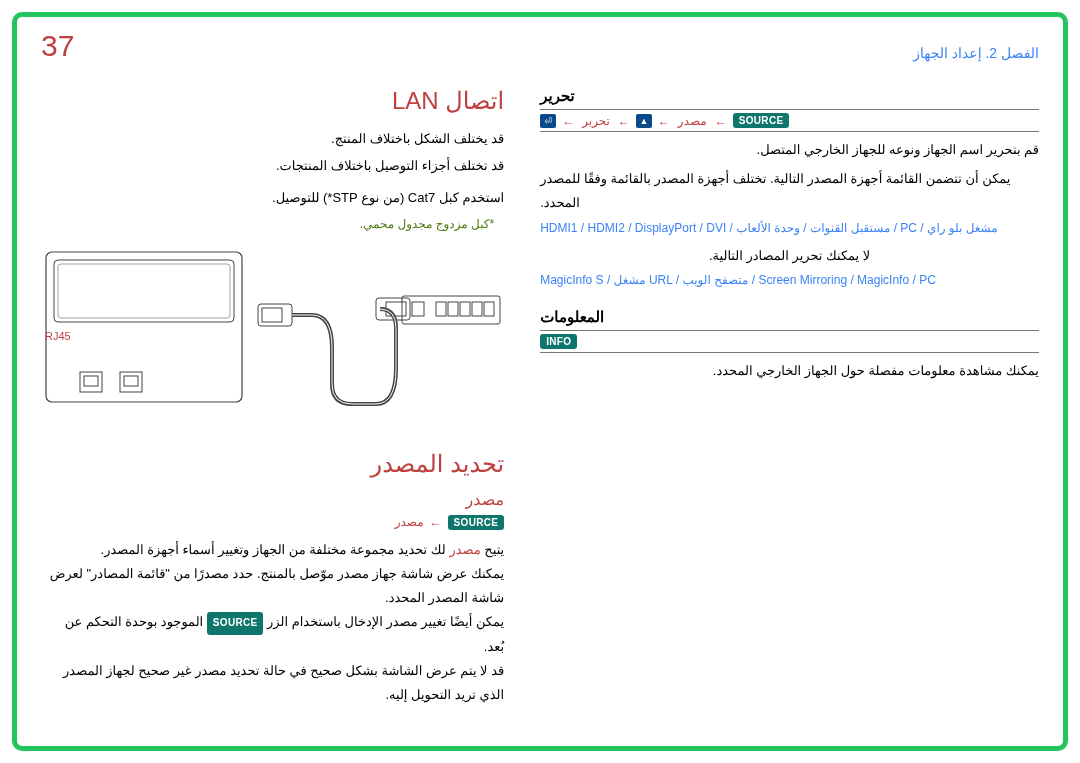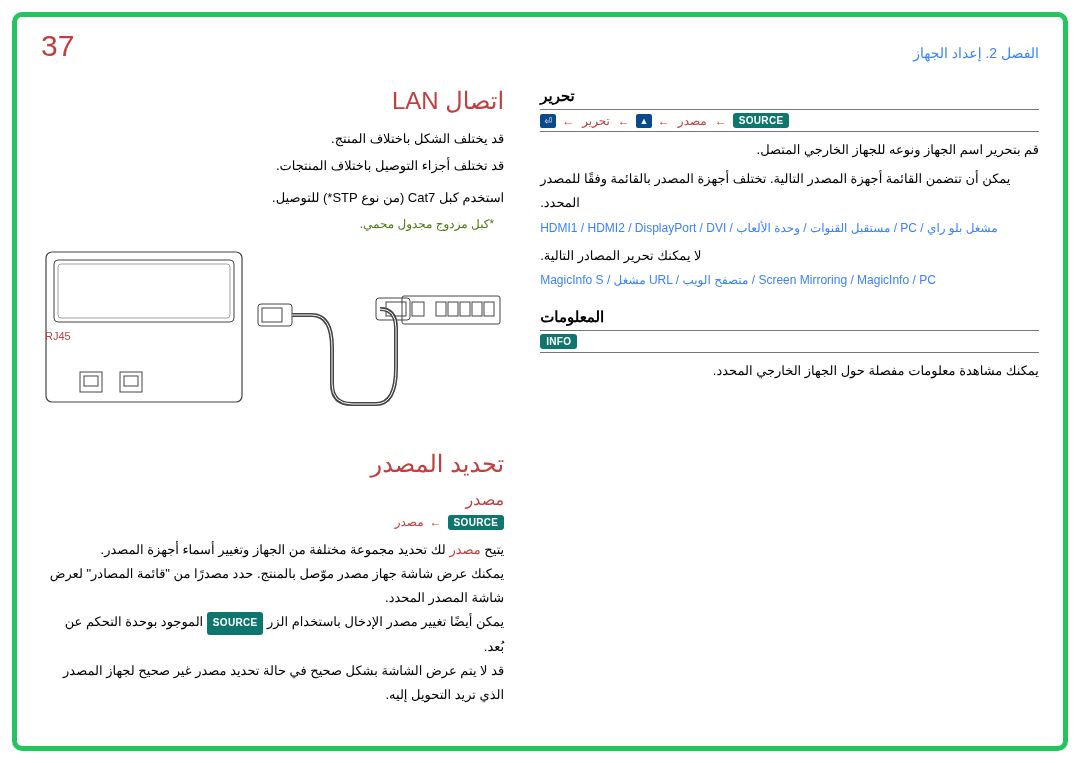--- a/index.html
+++ b/index.html
@@ -230,21 +230,21 @@
         <span class="arrow">←</span>
         <span class="icon-box">▲</span>
         <span class="arrow">←</span>
         <span class="red-inline">تحرير</span>
         <span class="arrow">←</span>
         <span class="icon-box">⏎</span>
       </div>
       <div class="para" style="text-align:right">قم بتحرير اسم الجهاز ونوعه للجهاز الخارجي المتصل.</div>
       <div class="para" style="text-align:left; margin-top:4px">يمكن أن تتضمن القائمة أجهزة المصدر التالية. تختلف أجهزة المصدر بالقائمة وفقًا للمصدر المحدد.</div>
       <div class="source-list">HDMI1 / HDMI2 / DisplayPort / DVI / مستقبل القنوات / وحدة الألعاب / PC / مشغل بلو راي</div>
-      <div class="para" style="text-align:left; margin-top:4px">لا يمكنك تحرير المصادر التالية.</div>
+      <div class="para" style="text-align:center; margin-top:4px">لا يمكنك تحرير المصادر التالية.</div>
       <div class="source-list">MagicInfo S / مشغل URL / متصفح الويب / Screen Mirroring / MagicInfo / PC</div>
 
       <div class="h3-black" style="margin-top:16px">المعلومات</div>
       <div class="info-box">
         <span class="btn-tag">INFO</span>
       </div>
       <div class="para" style="text-align:right">يمكنك مشاهدة معلومات مفصلة حول الجهاز الخارجي المحدد.</div>
     </div>
 
   </div>

